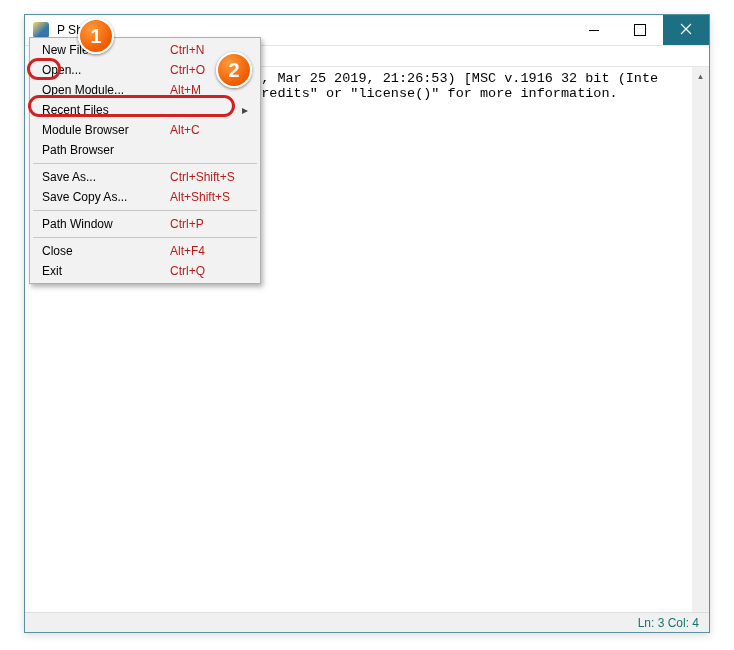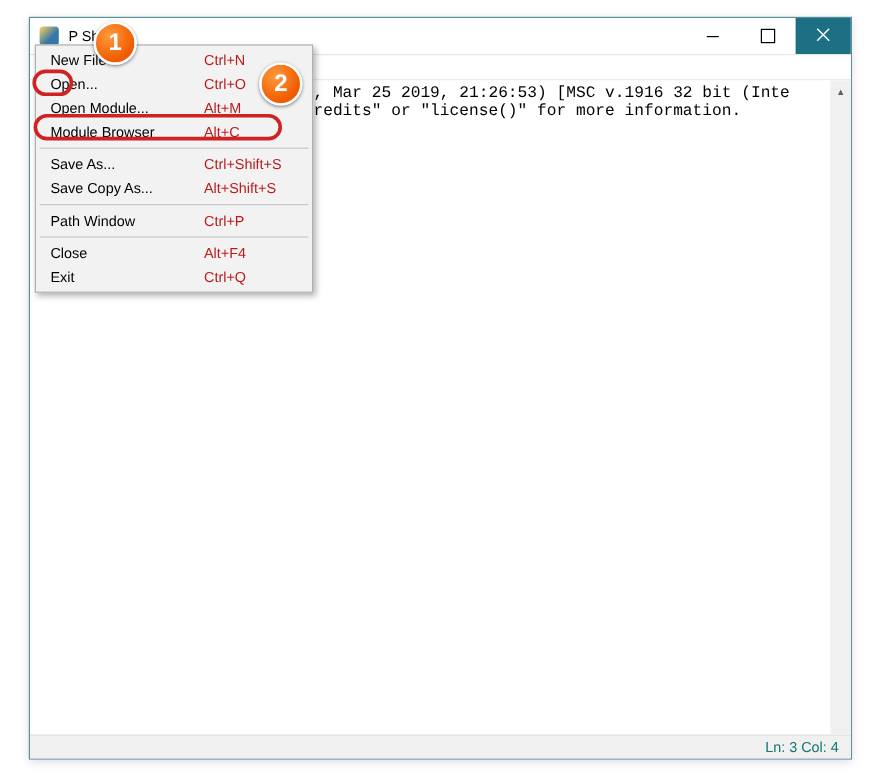--- a/index.html
+++ b/index.html
@@ -180,22 +180,29 @@
         </div>
       <div class="di">
           <span class="lbl">Open...</span>
           <span class="scut">Ctrl+O</span>
         </div>
       <div class="di">
           <span class="lbl">Open Module...</span>
           <span class="scut">Alt+M</span>
         </div>
       <div class="di">
+          <span class="lbl">Recent Files</span>
+          <span class="arrow">▸</span>
+        </div>
+      <div class="di">
           <span class="lbl">Module Browser</span>
           <span class="scut">Alt+C</span>
+        </div>
+      <div class="di">
+          <span class="lbl">Path Browser</span>
         </div>
       <div class="sep"></div>
       <div class="di">
           <span class="lbl">Save As...</span>
           <span class="scut">Ctrl+Shift+S</span>
         </div>
       <div class="di">
           <span class="lbl">Save Copy As...</span>
           <span class="scut">Alt+Shift+S</span>
         </div>

